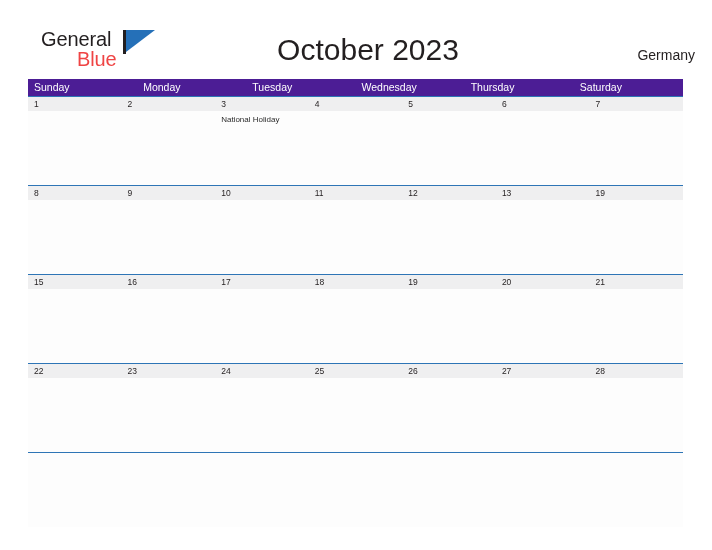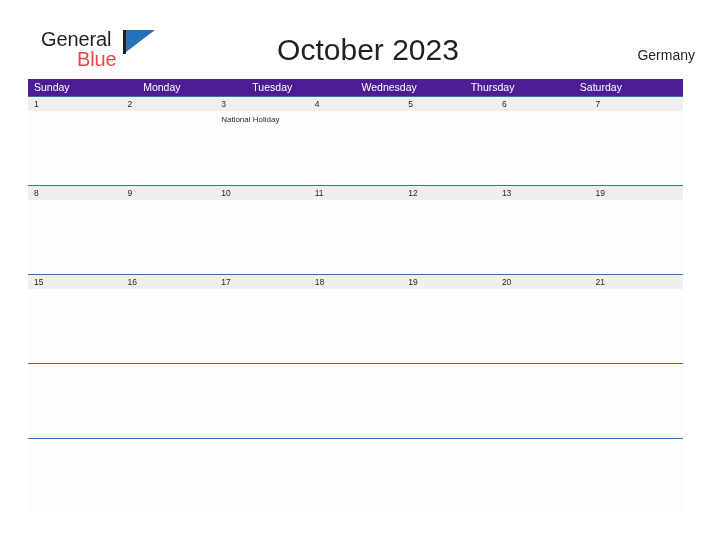--- a/index.html
+++ b/index.html
@@ -277,20 +277,29 @@
         <div class="event-cell"></div>
         <div class="event-cell"></div>
         <div class="event-cell"></div>
         <div class="event-cell"></div>
         <div class="event-cell"></div>
         <div class="event-cell"></div>
       </div>
     </div>
 
     <div class="week-row">
+      <div class="date-band">
+        <div class="date-cell">22</div>
+        <div class="date-cell">23</div>
+        <div class="date-cell">24</div>
+        <div class="date-cell">25</div>
+        <div class="date-cell">26</div>
+        <div class="date-cell">27</div>
+        <div class="date-cell">28</div>
+      </div>
       <div class="event-band">
         <div class="event-cell"></div>
         <div class="event-cell"></div>
         <div class="event-cell"></div>
         <div class="event-cell"></div>
         <div class="event-cell"></div>
         <div class="event-cell"></div>
         <div class="event-cell"></div>
       </div>
     </div>

